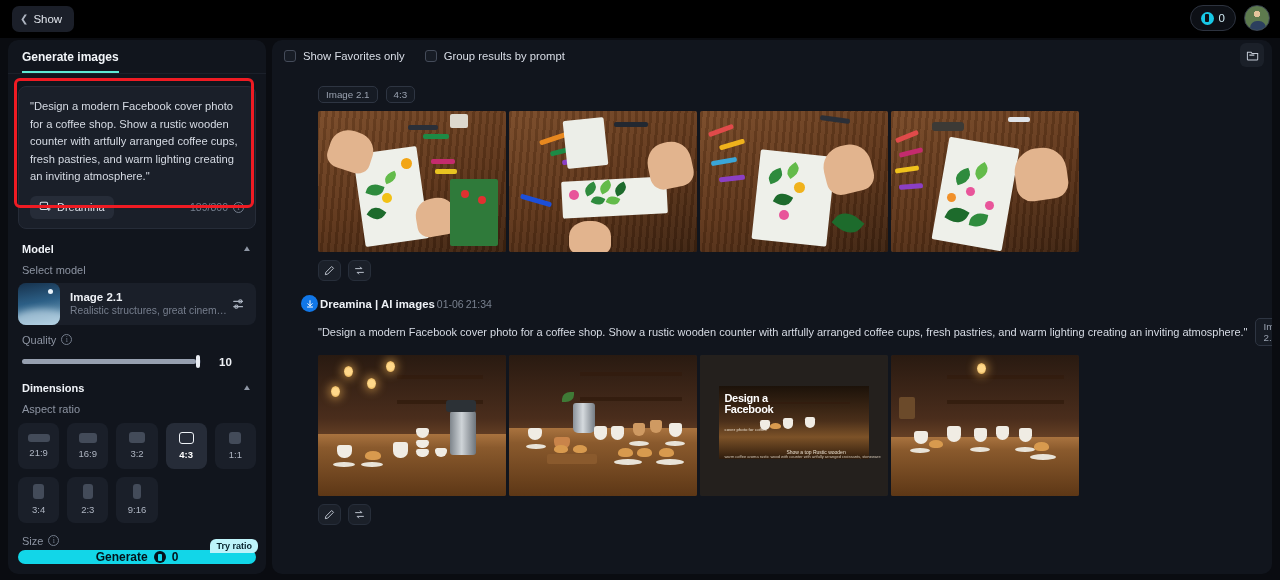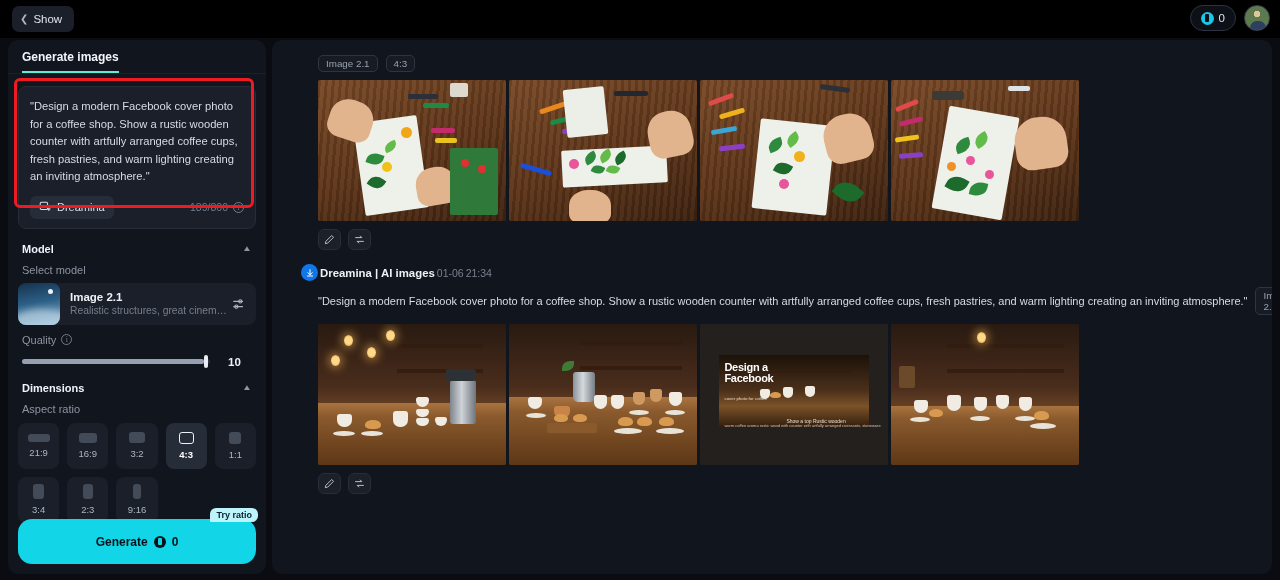--- a/index.html
+++ b/index.html
@@ -128,21 +128,21 @@
     width: 5px; height: 5px; border-radius: 50%; background: #eaf3fa;
   }
   .model-info { flex: 1 1 auto; min-width: 0; padding-left: 10px; }
   .model-name { color: #eef1f6; font-size: 11.5px; font-weight: bold; }
   .model-desc {
     color: #767e8d; font-size: 10.3px; margin-top: 2px;
     white-space: nowrap; overflow: hidden; text-overflow: ellipsis;
   }
   .model-gear { width: 14px; flex: 0 0 auto; }
 
-  .slider-row { margin: 10px 20px 0 14px; display: flex; align-items: center; gap: 18px; }
+  .slider-row { margin: 10px 29px 0 14px; display: flex; align-items: center; gap: 18px; }
   .slider-track {
     flex: 1 1 auto; height: 5px; border-radius: 3px; background: #2d3340; position: relative;
   }
   .slider-fill { position: absolute; left: 0; top: 0; height: 5px; width: 97%; border-radius: 3px; background: #97a0b0; }
   .slider-knob {
     position: absolute; left: 97%; top: -4px; width: 4px; height: 13px;
     border-radius: 2px; background: #e9edf3;
   }
   .slider-val { color: #eef1f6; font-size: 11.5px; font-weight: bold; width: 18px; }
 
@@ -156,21 +156,21 @@
     gap: 5px; cursor: pointer; border: 1px solid transparent;
   }
   .ar-cell.sel { background: #262c38; }
   .ar-shape { background: #434b59; border-radius: 3px; }
   .ar-cell.sel .ar-shape { background: transparent; border: 1.6px solid #eef2f7; }
   .ar-lab { color: #aeb5c2; font-size: 9.5px; }
   .ar-cell.sel .ar-lab { color: #ffffff; font-weight: bold; }
 
   .gen-wrap { position: absolute; left: 10px; bottom: 10px; width: 238px; }
   .gen-btn {
-    height: 45px; border-radius: 14px; background: #12d6e8;
+    height: 14px; border-radius: 14px; background: #12d6e8;
     display: flex; align-items: center; justify-content: center; gap: 6px;
     color: #04121a; font-size: 12px; font-weight: bold; cursor: pointer;
   }
   .gen-coin {
     width: 12px; height: 12px; border-radius: 50%; background: #04121a; position: relative;
   }
   .gen-coin::after {
     content: ""; position: absolute; left: 4px; top: 2.5px;
     width: 4px; height: 7px; background: #12d6e8; border-radius: 1px;
   }
@@ -389,20 +389,36 @@
       <div class="gen-btn">
         <span>Generate</span>
         <span class="gen-coin"></span>
         <span>0</span>
       </div>
     </div>
   </div>
 
   <div class="main">
 
+    <div class="main-toolbar">
+      <div class="cbx-item">
+        <span class="cbx"></span>
+        <span class="cbx-lab">Show Favorites only</span>
+      </div>
+      <div class="cbx-item">
+        <span class="cbx"></span>
+        <span class="cbx-lab">Group results by prompt</span>
+      </div>
+      <div class="folder-btn">
+        <svg width="13" height="13" viewBox="0 0 14 14">
+          <path d="M1.5 3.6h4l1.1 1.3h6V11a.8.8 0 0 1-.8.8H2.3A.8.8 0 0 1 1.5 11z" fill="none" stroke="#c4cad5" stroke-width="1.1"></path>
+          <path d="M3.6 6.6h5.4" stroke="#c4cad5" stroke-width="1.1"></path>
+        </svg>
+      </div>
+    </div>
 
     <div class="results">
 
       <div>
         <div class="badge-row">
           <span class="badge">Image 2.1</span>
           <span class="badge">4:3</span>
         </div>
 
         <div class="img-row">

